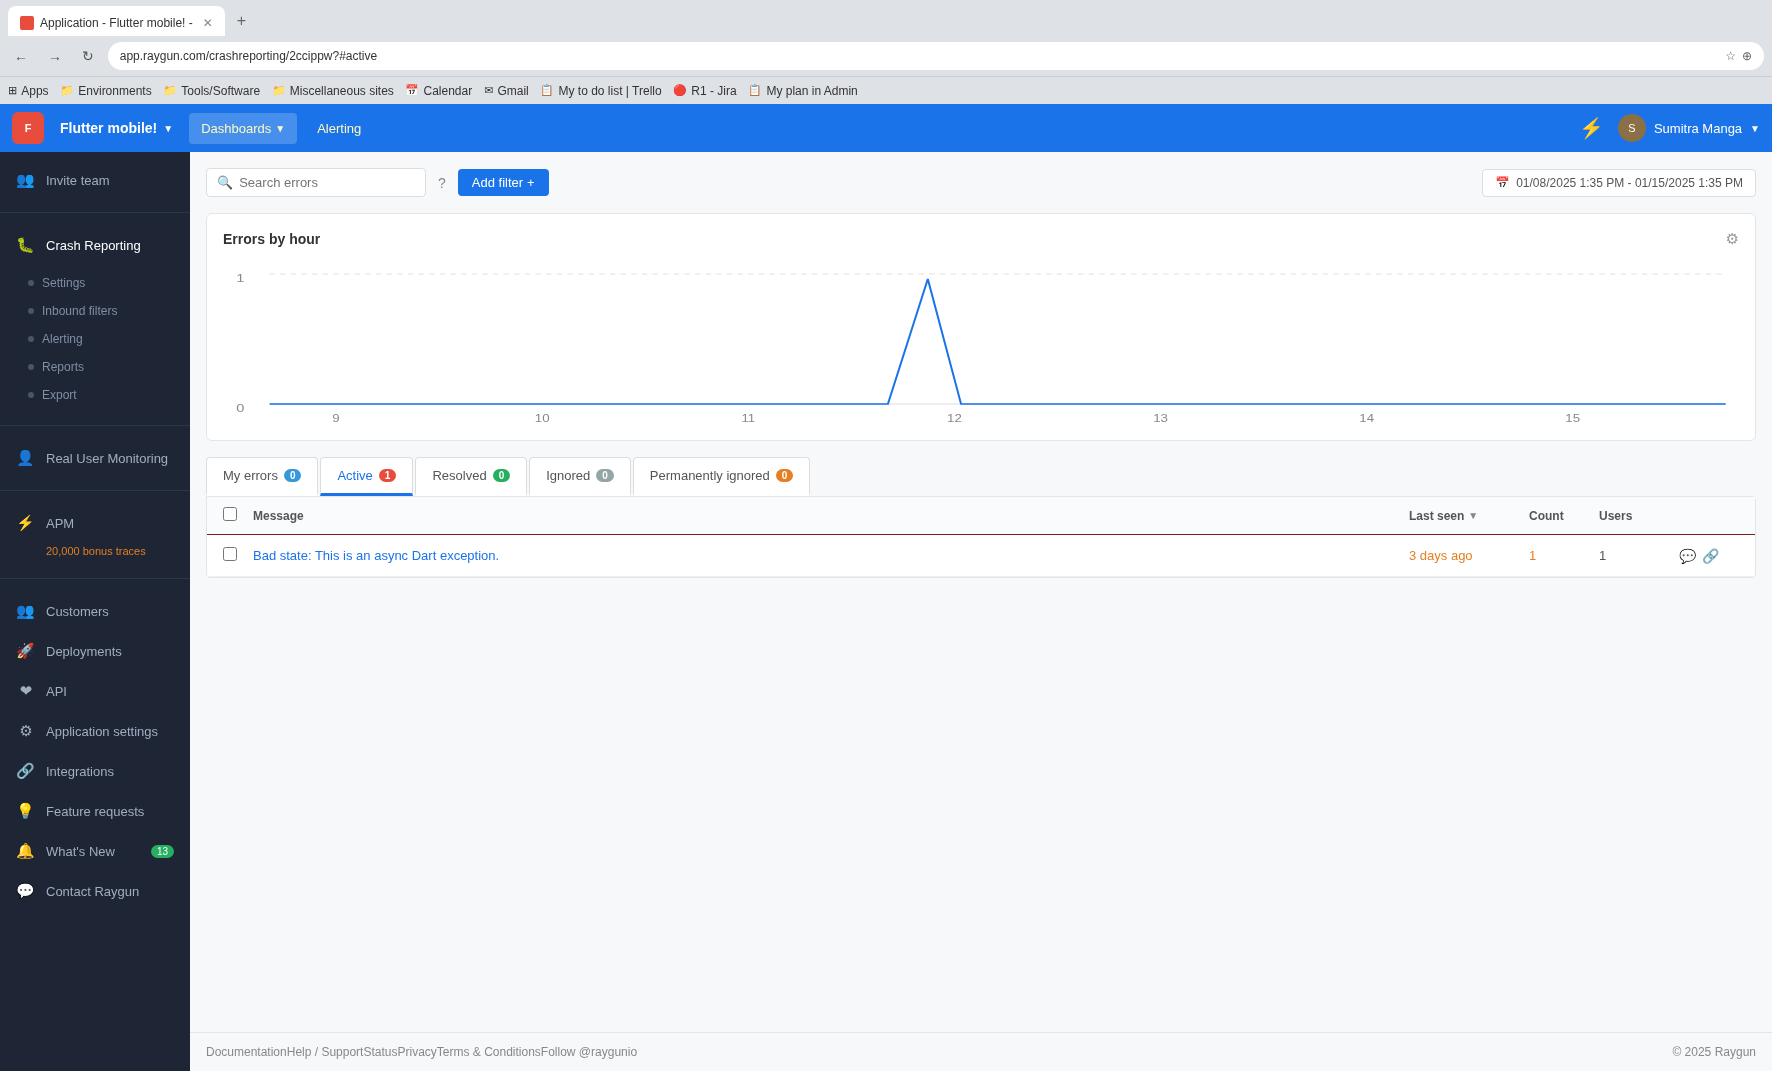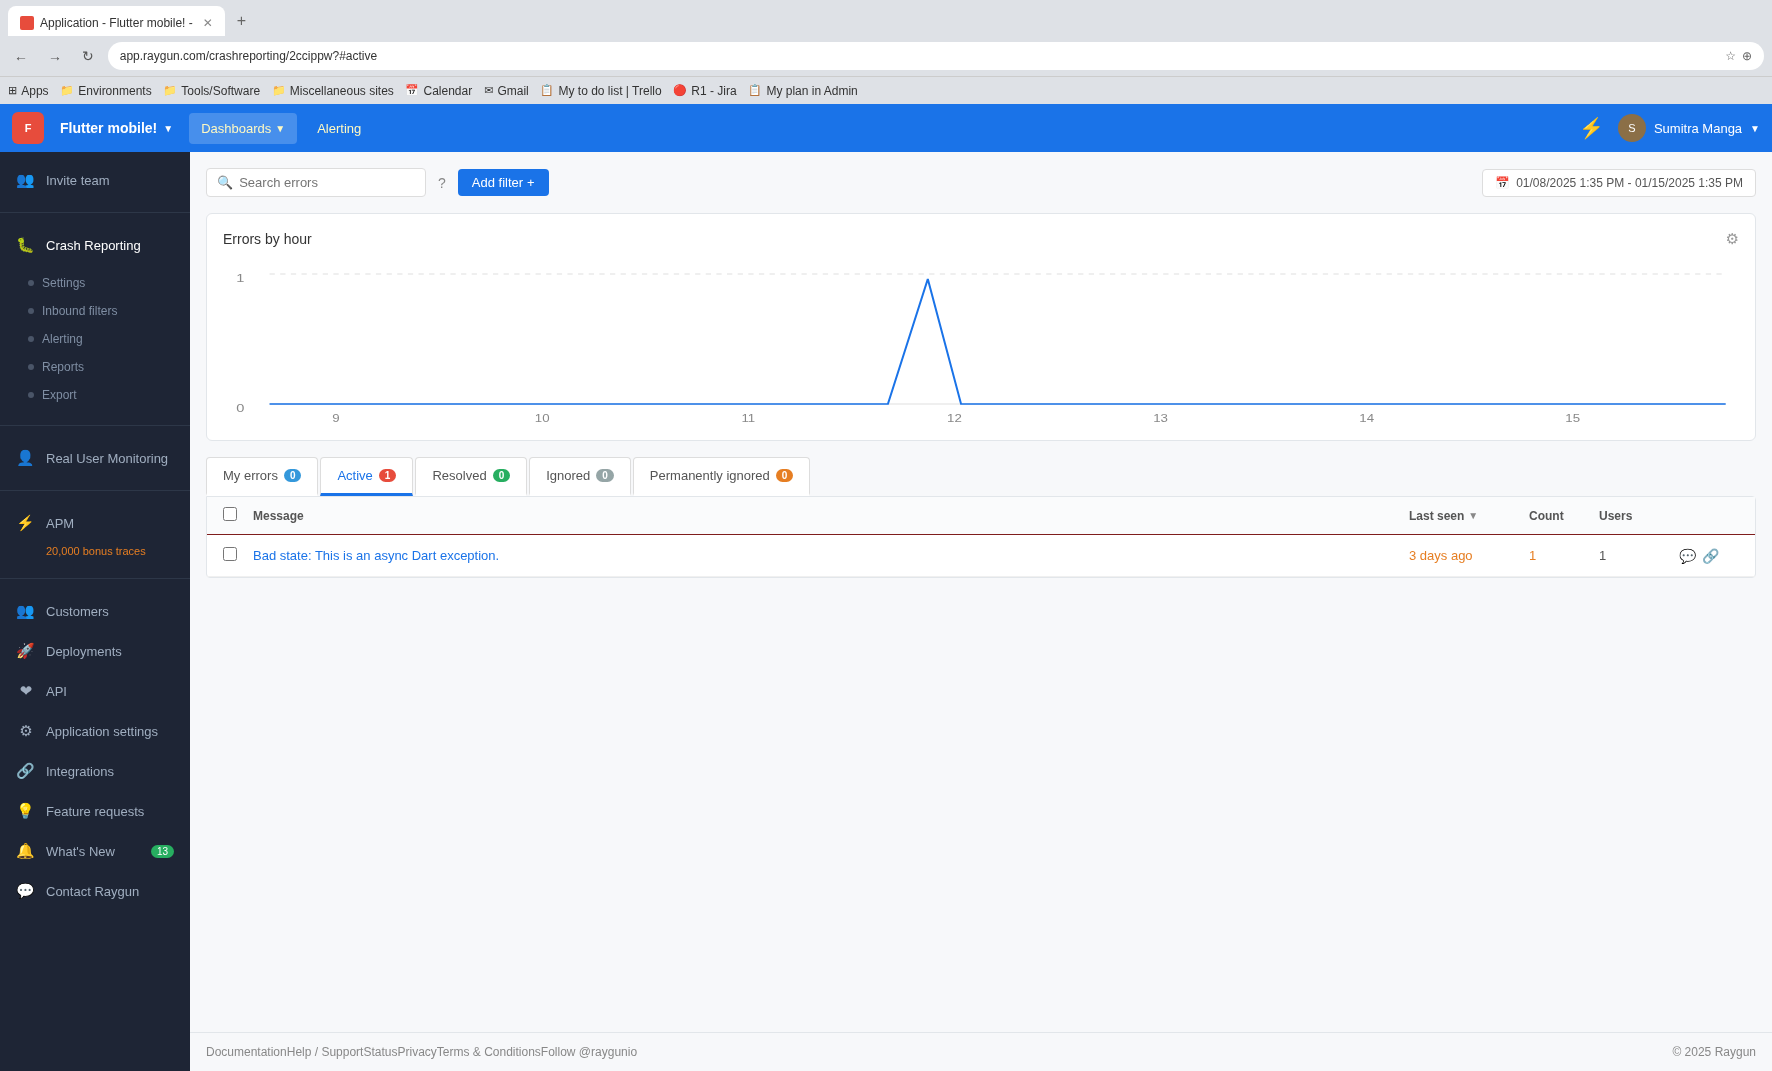--- a/index.html
+++ b/index.html
@@ -63,21 +63,21 @@
     .search-icon { color: #888; font-size: 13px; }
     .help-btn { color: #888; font-size: 14px; cursor: pointer; padding: 4px; }
     .add-filter-btn { display: flex; align-items: center; gap: 4px; background: #1a73e8; color: white; border: none; border-radius: 4px; padding: 6px 14px; cursor: pointer; font-size: 13px; font-weight: 500; }
     .filter-spacer { flex: 1; }
     .date-range { display: flex; align-items: center; gap: 6px; background: white; border: 1px solid #ddd; border-radius: 4px; padding: 6px 12px; font-size: 12px; color: #555; cursor: pointer; }
     .date-icon { color: #666; }
 
     
     .chart-card { background: white; border: 1px solid #e2e6ea; border-radius: 6px; margin-bottom: 16px; padding: 16px; }
     .chart-header { display: flex; align-items: center; justify-content: space-between; margin-bottom: 16px; }
-    .chart-title { font-size: 14px; font-weight: 400; color: #333; }
+    .chart-title { font-size: 14px; font-weight: 700; color: #333; }
     .chart-gear { color: #999; cursor: pointer; font-size: 15px; }
     .chart-area { position: relative; height: 160px; }
     .chart-svg { width: 100%; height: 100%; }
 
     
     .tabs-row { display: flex; gap: 2px; margin-bottom: 0; }
     .tab-item { display: flex; align-items: center; gap: 6px; padding: 10px 16px; background: white; border: 1px solid #ddd; border-bottom: 3px solid transparent; cursor: pointer; font-size: 13px; color: #555; border-radius: 4px 4px 0 0; }
     .tab-item.active-tab { border-bottom-color: #1a73e8; color: #1a73e8; font-weight: 500; }
     .tab-badge { color: white; font-size: 10px; padding: 1px 6px; border-radius: 10px; font-weight: 600; }
     .tab-badge.blue { background: #3498db; }

